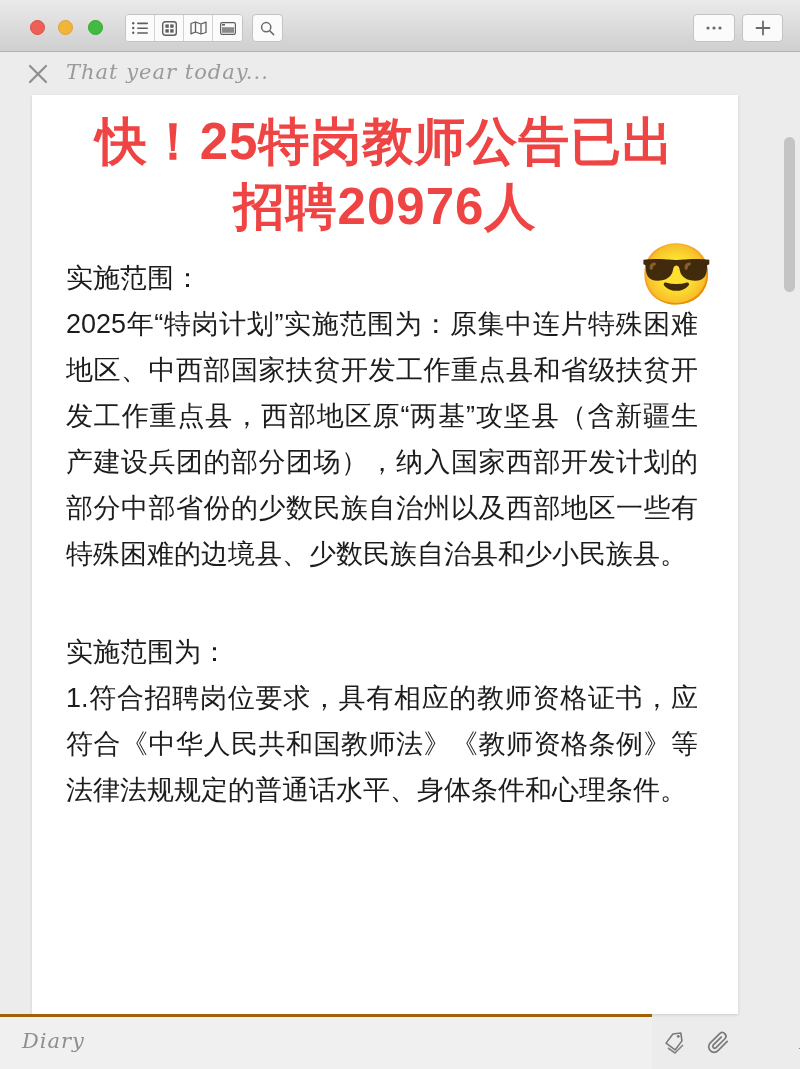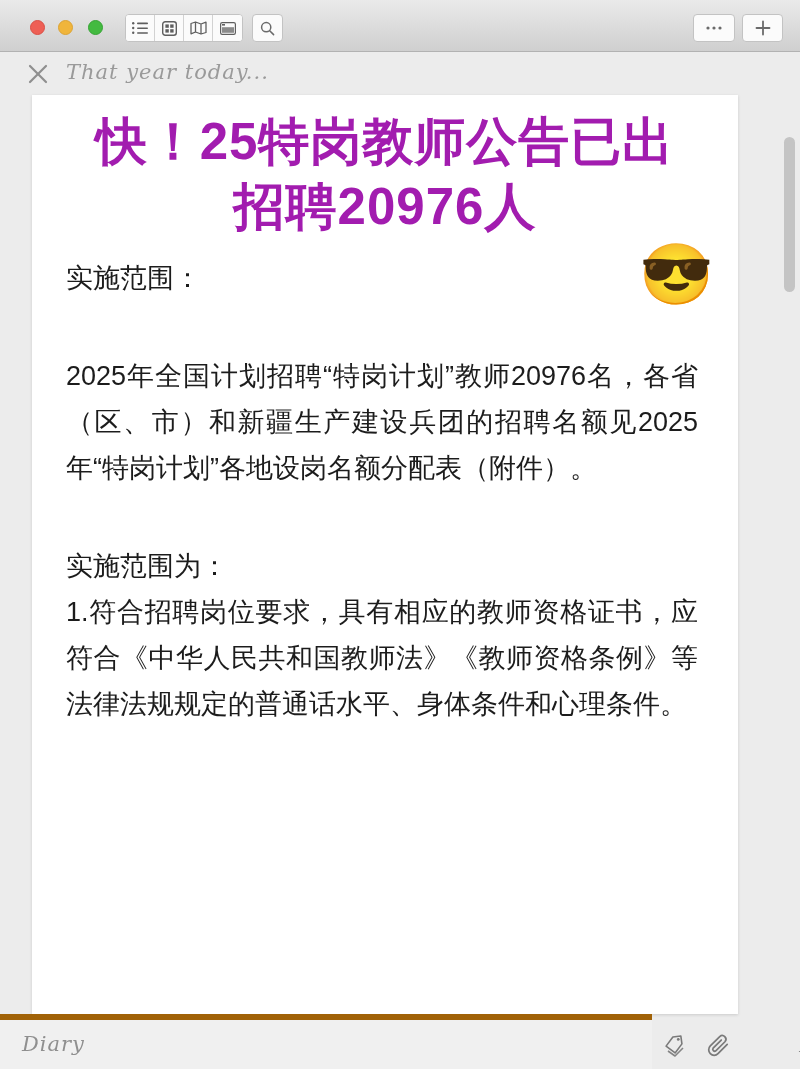--- a/index.html
+++ b/index.html
@@ -28,35 +28,35 @@
 
   
   .subheader{position:absolute;left:0;top:52px;width:800px;height:53px;}
   .close-x{position:absolute;left:27px;top:11px;width:22px;height:22px;cursor:default;}
   .memory-title{position:absolute;left:66px;top:8px;font-family:"DejaVu Serif",serif;
     font-style:italic;font-size:21px;color:#9a9a9a;letter-spacing:1px;}
 
   
   .card{position:absolute;left:32px;top:95px;width:706px;height:919px;background:#ffffff;
     box-shadow:0 1px 3px rgba(0,0,0,.14);overflow:hidden;}
-  .note-title{margin:14px 20px 0 20px;text-align:center;font-weight:900;color:#a21caf;
+  .note-title{margin:14px 20px 0 20px;text-align:center;font-weight:900;color:#ef4444;
     font-size:51px;line-height:65px;letter-spacing:1px;}
   .emoji{position:absolute;right:24px;top:150px;font-size:60px;line-height:60px;}
   .sections{margin-top:16px;padding:0 40px 0 34px;}
   .section{margin-bottom:52px;}
   .sec-heading,.sec-body{font-size:27px;line-height:46px;color:#1c1c1c;}
   .sec-body{text-align:justify;}
 
   
   .scroll-thumb{position:absolute;left:784px;top:137px;width:11px;height:155px;
     border-radius:6px;background:#c4c4c4;}
 
   
   .bottombar{position:absolute;left:0;top:1014px;width:652px;height:55px;
-    background:#f0f0f0;border-top:6px solid #a16207;}
+    background:#f0f0f0;border-top:3px solid #a16207;}
   .diary-label{position:absolute;left:22px;top:12px;font-family:"DejaVu Serif",serif;
     font-style:italic;font-size:21px;color:#8f8f8f;letter-spacing:1px;}
   .foot-icon{position:absolute;top:12px;width:30px;height:30px;display:flex;
     align-items:center;justify-content:center;}
   .f-tag{left:660px;}
   .f-clip{left:703px;}
   .f-aa{left:790px;width:40px;font-size:15px;color:#6d6d6d;font-weight:400;
     font-family:"DejaVu Serif",serif;font-style:italic;}
 </style>
 </head>
@@ -161,23 +161,23 @@
 <div class="card">
   <div class="note-title">
     <div>快！25特岗教师公告已出</div>
     <div>招聘20976人</div>
   </div>
   <div class="emoji">😎</div>
 
   <div class="sections">
     <div class="section">
       <div class="sec-heading">实施范围：</div>
+      <div class="sec-body">2025年“特岗计划”实施范围为：原集中连片特殊困难地区、中西部国家扶贫开发工作重点县和省级扶贫开发工作重点县，西部地区原“两基”攻坚县（含新疆生产建设兵团的部分团场），纳入国家西部开发计划的部分中部省份的少数民族自治州以及西部地区一些有特殊困难的边境县、少数民族自治县和少小民族县。</div>
     </div>
     <div class="section">
-      <div class="sec-body">2025年全国计划招聘“特岗计划”教师20976名，各省（区、市）和新疆生产建设兵团的招聘名额见2025年“特岗计划”各地设岗名额分配表（附件）。</div>
     </div>
     <div class="section">
       <div class="sec-heading">实施范围为：</div>
       <div class="sec-body">1.符合招聘岗位要求，具有相应的教师资格证书，应符合《中华人民共和国教师法》《教师资格条例》等法律法规规定的普通话水平、身体条件和心理条件。</div>
     </div>
   </div>
 </div>
 
 <div class="scroll-thumb"></div>
 

